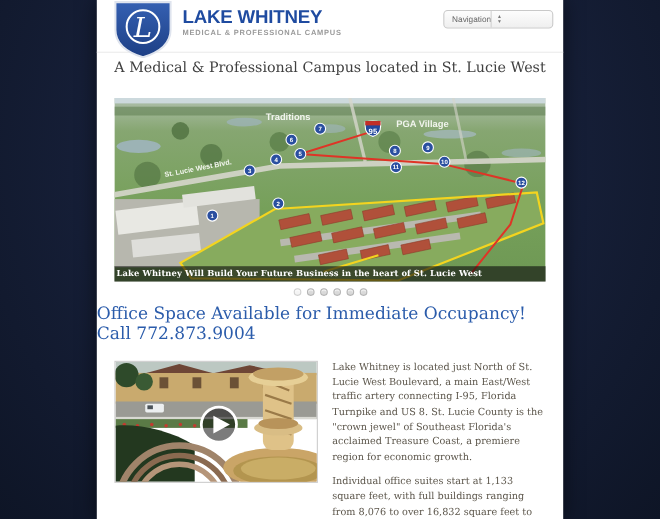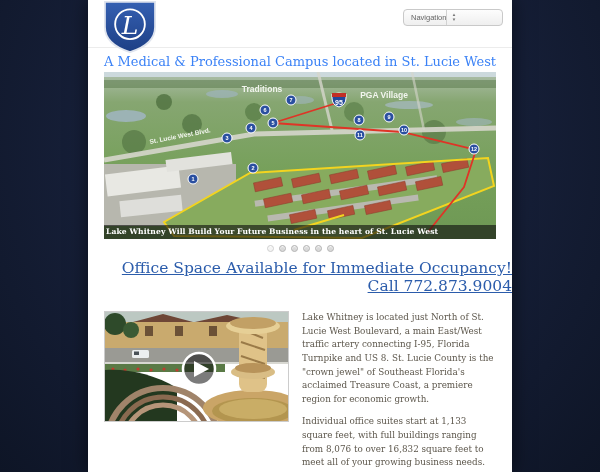--- a/index.html
+++ b/index.html
@@ -36,43 +36,42 @@
     font-family:"Liberation Sans", sans-serif; font-size:7.5px; color:#666;
     padding-left:7px; cursor:default;
   }
   .nav-stepper {
     width:14px; height:100%; border-left:1px solid #d2d2d2;
     display:flex; flex-direction:column; align-items:center; justify-content:center;
     font-size:4.5px; color:#777; line-height:1.1;
   }
   
   .h1 {
-    text-align:center; font-size:13px; color:#3b82f6;
-    margin:6px 0 3px 0;
+    text-align:center; font-size:13px; color:#404040;
+    margin:6px 0 20px 0;
   }
   .photo-wrap { width:392px; margin:0 auto; position:relative; }
   .photo-wrap svg { display:block; }
   .caption {
     position:absolute; left:0; bottom:0; width:100%; height:14px;
     background:rgba(15,15,15,.62); color:#fff;
     font-size:7.6px; font-weight:bold; line-height:14px; padding-left:2px;
     letter-spacing:.1px;
   }
   .dots { display:flex; justify-content:center; gap:5px; margin-top:6px; }
   .dot {
     width:7px; height:7px; border-radius:50%;
     background:#d9d9d9; border:1px solid #b5b5b5;
     box-shadow:inset 0 1px 1px rgba(255,255,255,.8);
     cursor:pointer;
   }
   .dot.active { background:#f4f4f4; border-color:#d0d0d0; }
   .h2 {
-    text-align:right; font-size:15.5px; color:#2b5cab;
+    text-align:left; font-size:15.5px; color:#2b5cab;
     margin:7px 0 0 0;
-    text-decoration:underline;
   }
   
   .intro {
     display:flex; gap:13px; padding:16px 16px 0 16px;
   }
   .thumb {
     width:185px; height:111px; border:1px solid #cccccc; position:relative;
     flex:none; cursor:pointer;
   }
   .thumb svg { display:block; }
@@ -91,20 +90,24 @@
           <defs>
             <linearGradient id="shieldg" x1="0" y1="0" x2="0" y2="1">
               <stop offset="0" stop-color="#3560b2"></stop>
               <stop offset="1" stop-color="#1d3f85"></stop>
             </linearGradient>
           </defs>
           <path d="M3,1 H57 V28 C57,43 43,51 30,55 C17,51 3,43 3,28 Z" fill="url(#shieldg)" stroke="#dfe4ee" stroke-width="2"></path>
           <circle cx="30" cy="25" r="16" fill="none" stroke="#ffffff" stroke-width="2"></circle>
           <text x="30" y="35" text-anchor="middle" font-family="DejaVu Serif, serif" font-style="italic" font-size="27" fill="#ffffff">L</text>
         </svg>
+      </div>
+      <div class="brand">
+        <div class="brand-name">LAKE WHITNEY</div>
+        <div class="brand-tag">MEDICAL &amp; PROFESSIONAL CAMPUS</div>
       </div>
       <div class="nav-select">
         <span>Navigation</span>
         <span class="nav-stepper">
             <span>▲</span>
             <span>▼</span>
           </span>
       </div>
     </div>
 

